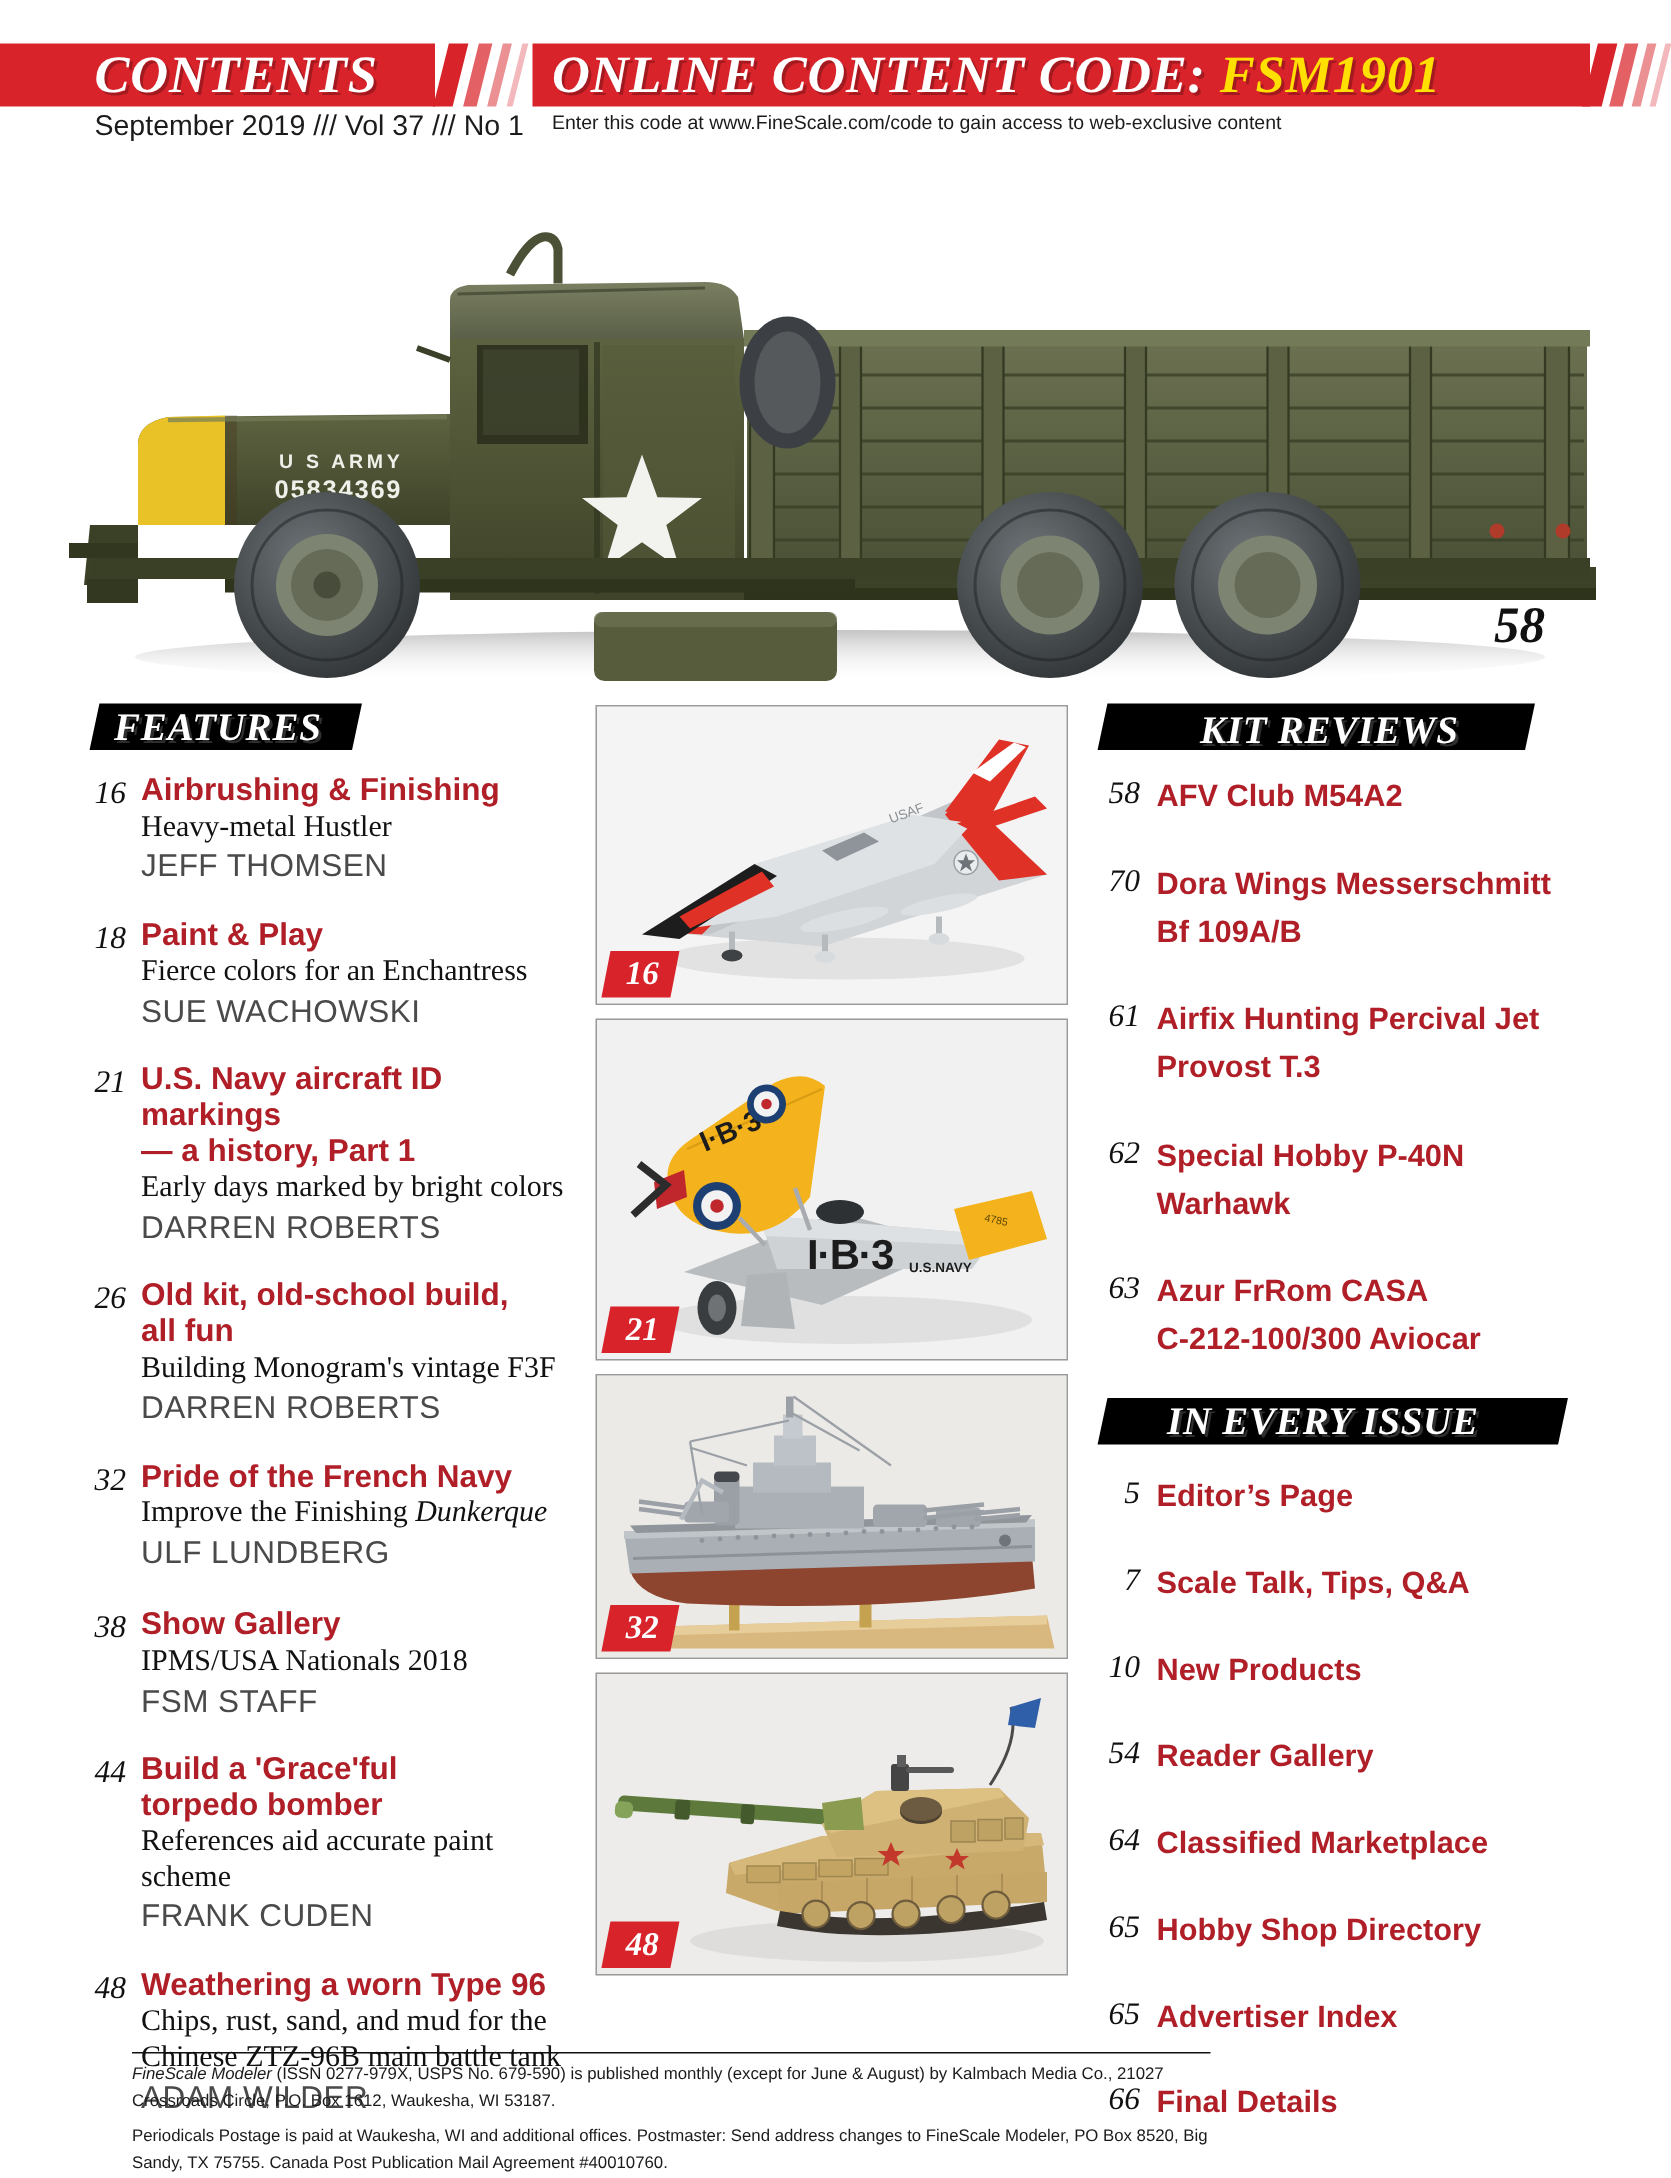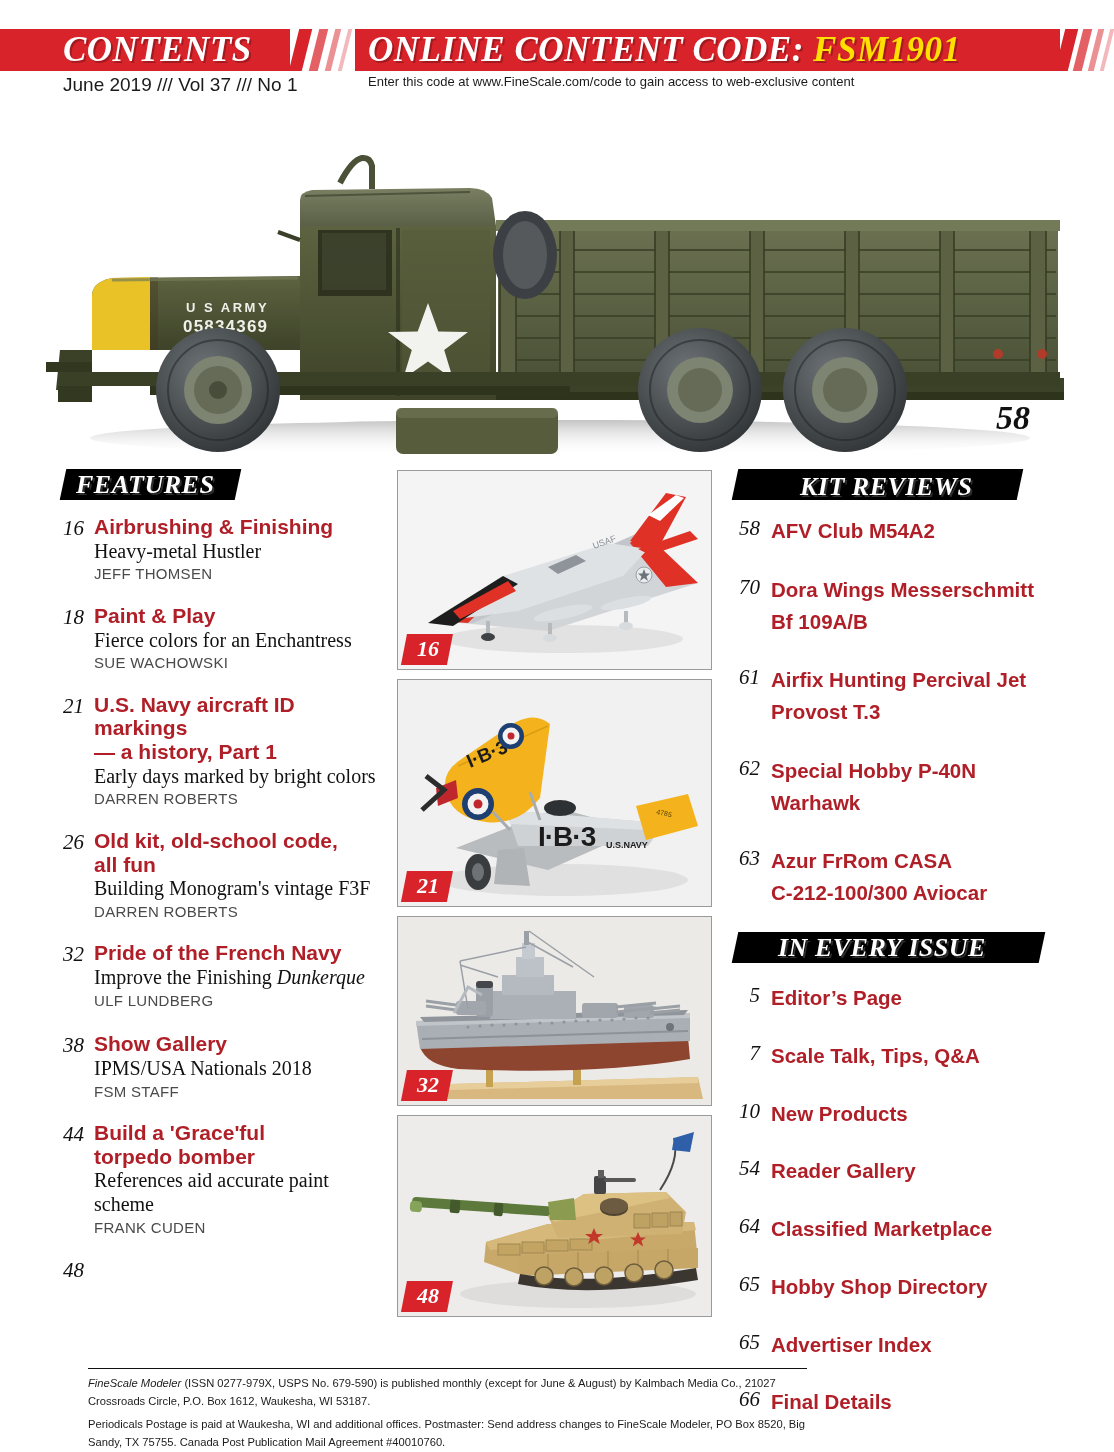--- a/index.html
+++ b/index.html
@@ -87,21 +87,21 @@
     font-family:"Liberation Sans", sans-serif;
     font-weight:bold; font-size:21px; color:#b01f27; line-height:1.13;
   }
   .entry .sub {
     font-family:"Liberation Serif", serif;
     font-size:20px; color:#111; line-height:1.18; margin-top:1px;
   }
   .entry .sub i { font-style:italic; }
   .entry .auth {
     font-family:"Liberation Sans", sans-serif;
-    font-size:15px; color:#4a4a4a; letter-spacing:.3px; line-height:1.3;
+    font-size:21px; color:#4a4a4a; letter-spacing:.3px; line-height:1.3;
     margin-top:1px;
   }
 
   .rentry { display:flex; margin-bottom:27px; }
   .rentry .pg {
     width:36px; flex:0 0 36px; text-align:right; padding-right:11px;
     font-family:"Liberation Serif", serif;
     font-style:italic; font-size:21px; color:#111; line-height:1.3;
   }
   .rentry .ttl {
@@ -162,21 +162,21 @@
       <div class="stripe s1" style="left:2px;"></div>
       <div class="stripe s2" style="left:20px;"></div>
       <div class="stripe s3" style="left:35px;"></div>
       <div class="stripe s4" style="left:47px;"></div>
     </div>
     <div class="band-label code">
       <span>ONLINE CONTENT CODE:</span>
       <span class="code-val">FSM1901</span>
     </div>
 
-    <div class="issue-line">June 2019 /// Vol 37 /// No 1</div>
+    <div class="issue-line">September 2019 /// Vol 37 /// No 1</div>
     <div class="code-note">Enter this code at www.FineScale.com/code to gain access to web-exclusive content</div>
   </div>
 
   <div class="hero">
     <svg width="1114" height="355" viewBox="0 0 1114 355">
       <defs>
         <linearGradient id="od" x1="0" y1="0" x2="0" y2="1">
           <stop offset="0" stop-color="#5d6340"></stop>
             <stop offset="1" stop-color="#3e4329"></stop>
         </linearGradient>
@@ -355,21 +355,21 @@
         <div class="ttl" style="white-space:pre-line">U.S. Navy aircraft ID markings
 — a history, Part 1</div>
         <div class="sub">Early days marked by bright colors</div>
         <div class="auth">DARREN ROBERTS</div>
       </div>
     </div>
 
     <div class="entry">
       <div class="pg">26</div>
       <div class="body">
-        <div class="ttl" style="white-space:pre-line">Old kit, old-school code,
+        <div class="ttl" style="white-space:pre-line">Old kit, old-school build,
 all fun</div>
         <div class="sub">Building Monogram's vintage F3F</div>
         <div class="auth">DARREN ROBERTS</div>
       </div>
     </div>
 
     <div class="entry" style="margin-top:16px">
       <div class="pg">32</div>
       <div class="body">
         <div class="ttl">Pride of the French Navy</div>
@@ -392,20 +392,26 @@
       <div class="body">
         <div class="ttl" style="white-space:pre-line">Build a 'Grace'ful
 torpedo bomber</div>
         <div class="sub">References aid accurate paint scheme</div>
         <div class="auth">FRANK CUDEN</div>
       </div>
     </div>
 
     <div class="entry" style="margin-top:18px">
       <div class="pg">48</div>
+      <div class="body">
+        <div class="ttl">Weathering a worn Type 96</div>
+        <div class="sub" style="white-space:pre-line">Chips, rust, sand, and mud for the
+Chinese ZTZ-96B main battle tank</div>
+        <div class="auth">ADAM WILDER</div>
+      </div>
     </div>
 
   </div>
 
   <div class="col-right">
     <div class="rentry">
       <div class="pg">58</div>
       <div class="ttl" style="white-space:pre-line">AFV Club M54A2</div>
     </div>
     <div class="rentry">

